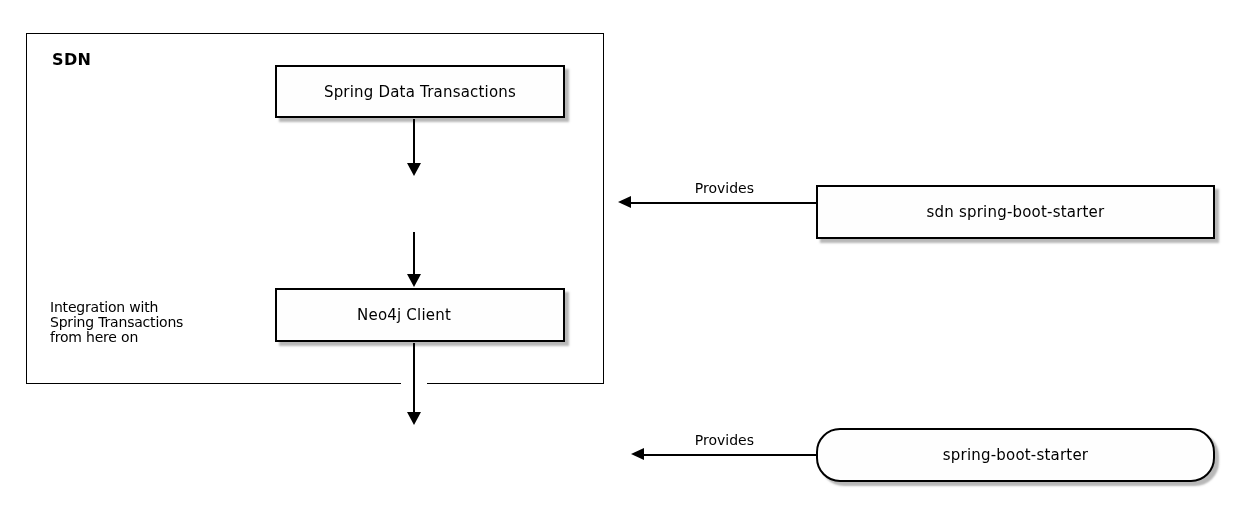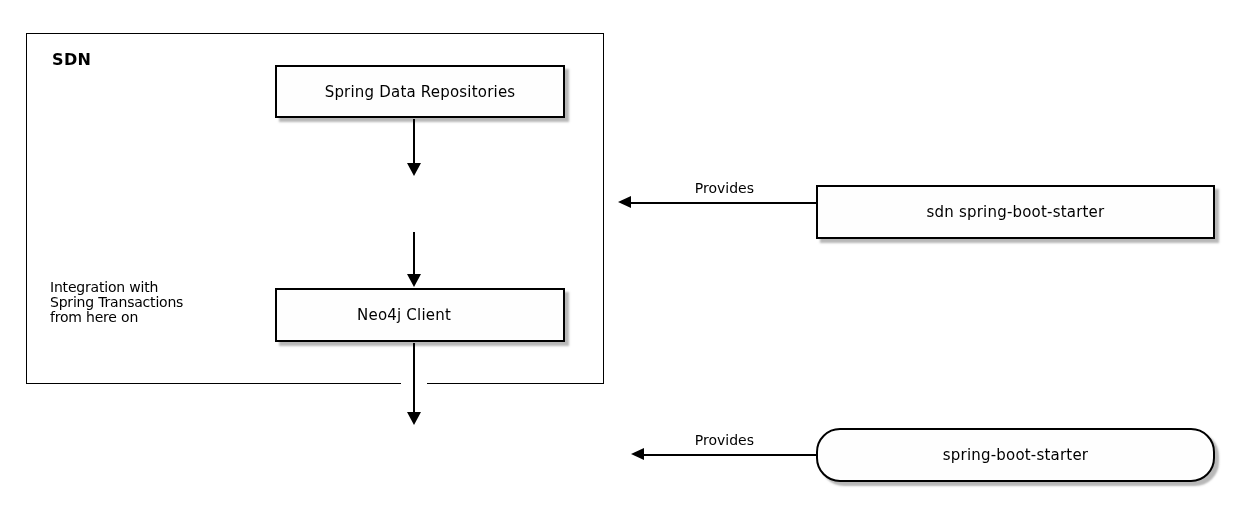--- a/index.html
+++ b/index.html
@@ -42,21 +42,21 @@
     position:absolute; width:0; height:0; z-index:3;
     border-top:6.5px solid transparent; border-bottom:6.5px solid transparent;
     border-right:13px solid var(--line,#000000);
   }
   .edge-label { position:absolute; font-size:14px; text-align:right; }
   .border-gap { position:absolute; background:var(--background,#ffffff); z-index:2; }
 
   
   #sdn-box        { left:26px;  top:33px;  width:576px; height:349px; }
   #sdn-label      { left:52px;  top:50px;  }
-  #note           { left:50px;  top:280px; }
+  #note           { left:50px;  top:300px; }
   #node-repos     { left:275px; top:65px;  width:286px; height:49px; }
   #node-template  { left:275px; top:176px; width:286px; height:51px; }
   #node-client    { left:275px; top:288px; width:286px; height:50px; }
   #node-driver    { left:275px; top:428px; width:286px; height:50px; }
   #node-sdn-starter  { left:816px; top:185px; width:395px; height:50px;justify-content:center; }
   #node-boot-starter { left:816px; top:428px; width:395px; height:50px;border-radius:24px; }
 
   #arrowA-line { left:413px; top:119px; height:45px; }
   #arrowA-head { left:407px; top:163px; }
   #arrowB-line { left:413px; top:232px; height:43px; }
@@ -78,21 +78,21 @@
 
 <div id="canvas">
 
   <div id="sdn-box" class="group"></div>
   <div id="sdn-label" class="group-label">SDN</div>
   <div id="note" class="note">Integration with
 Spring Transactions
 from here on</div>
 
   <div id="node-repos" class="node">
-    <span class="node-label">Spring Data Repositories</span>
+    <span class="node-label">Spring Data Transactions</span>
   </div>
   <div id="node-client" class="node">
     <span class="node-label">Neo4j Client</span>
   </div>
   <div id="node-sdn-starter" class="node">
     <span class="node-label">sdn spring-boot-starter</span>
   </div>
   <div id="node-boot-starter" class="node">
     <span class="node-label">spring-boot-starter</span>
   </div>

